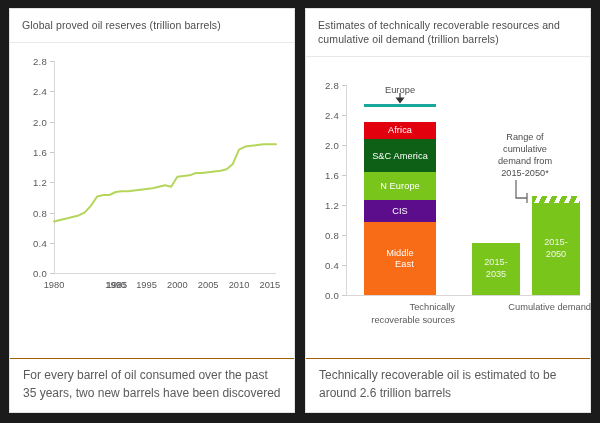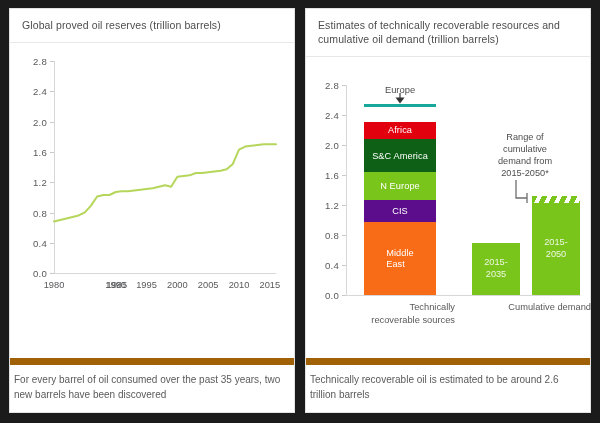--- a/index.html
+++ b/index.html
@@ -30,24 +30,24 @@
     color:#4d4d4d;
     font-size:10.5px;
     line-height:1.35;
     letter-spacing:.1px;
   }
   .panel-body{
     position:relative;
     flex:1 1 auto;
   }
   .panel-footer{
-    padding:8px 12px 10px 4px;
-    border-top:7px solid #a16207;
+    padding:8px 12px 10px 13px;
+    border-top:1px solid #a16207;
     color:#5a5a5a;
-    font-size:10px;
+    font-size:12px;
     line-height:1.45;
   }
 
   
   .plot{position:absolute;}
   .ytick{
     position:absolute;
     right:0;
     transform:translateY(-50%);
     font-size:9.6px;
@@ -173,21 +173,21 @@
           <div class="ytick" style="top: 82px; right: 247px;">2.0</div>
           <div class="ytickmark" style="top: 82px; left: 34px;"></div>
           <div class="ytick" style="top: 52px; right: 247px;">2.4</div>
           <div class="ytickmark" style="top: 52px; left: 34px;"></div>
           <div class="ytick" style="top: 22px; right: 247px;">2.8</div>
           <div class="ytickmark" style="top: 22px; left: 34px;"></div>
           <div class="axisline" style="left: 38px; top: 22px; width: 1px; height: 210px;"></div>
           <div class="axisline" style="left: 38px; top: 232px; width: 234px; height: 1px;"></div>
           <div class="bar" style="left: 56px; width: 72px; top: 40.75px; height: 191.25px;">
             <div class="seg" style="top: 117.75px; height: 73.5px; background: rgb(249, 108, 23); color: rgb(255, 255, 255);">
-              <span style="text-align: left; line-height: 1.15;">Middle<br>East</span>
+              <span style="text-align: right; line-height: 1.15;">Middle<br>East</span>
             </div>
             <div class="seg" style="top: 96px; height: 21.75px; background: rgb(91, 13, 140); color: rgb(255, 255, 255);">
               <span style="text-align: center; line-height: 1.15;">CIS</span>
             </div>
             <div class="seg" style="top: 68.25px; height: 27.75px; background: rgb(122, 197, 28); color: rgb(255, 255, 255);">
               <span style="text-align: center; line-height: 1.15;">N Europe</span>
             </div>
             <div class="seg" style="top: 35.25px; height: 33px; background: rgb(13, 96, 22); color: rgb(255, 255, 255);">
               <span style="text-align: center; line-height: 1.15;">S&amp;C America</span>
             </div>

